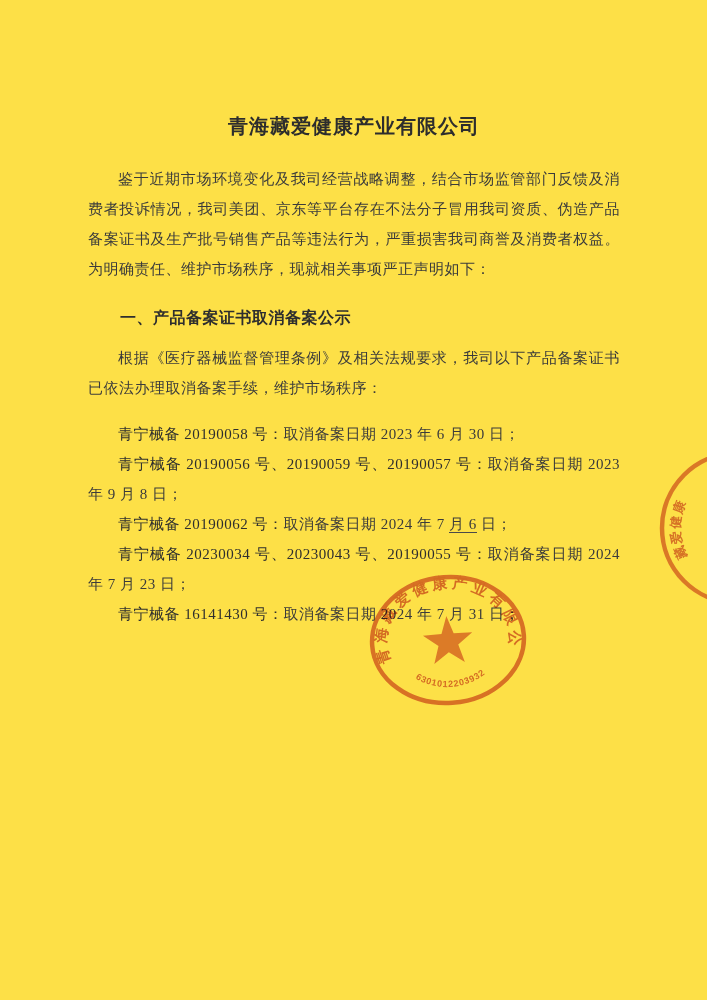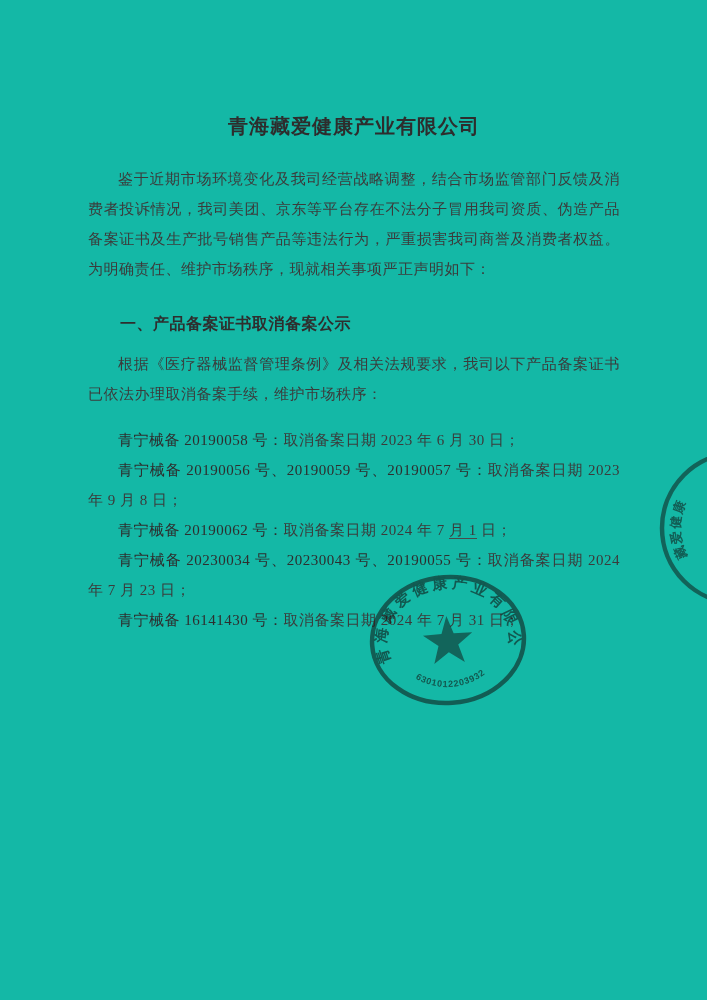--- a/index.html
+++ b/index.html
@@ -2,21 +2,21 @@
 <html><head>
 <meta charset="utf-8">
 <style>
   * { margin: 0; padding: 0; box-sizing: border-box; }
   html, body { background: #e9e9e9; }
   .page {
     position: relative;
     width: 707px;
     height: 1000px;
     margin: 0 auto;
-    background: #14b8a6;
+    background: #fde047;
     overflow: hidden;
     font-family: "Liberation Serif", "DejaVu Serif", serif;
     color: #3b3b3b;
   }
   .content {
     position: absolute;
     left: 88px;
     top: 106px;
     width: 532px;
   }
@@ -32,21 +32,21 @@
   .body-text {
     font-size: 15px;
     line-height: 30px;
     text-align: justify;
     text-indent: 2em;
     letter-spacing: 0.5px;
     word-break: break-all;
   }
   .intro { margin-top: 17px; }
   .section-heading {
-    margin-top: 25px;
+    margin-top: 19px;
     font-weight: 700;
     color: #2e2e2e;
     font-size: 16px;
     line-height: 30px;
     text-indent: 2em;
     letter-spacing: 0.5px;
   }
   .section-intro { margin-top: 10px; }
   .items { margin-top: 16px; }
   .item strong { font-weight: 400; color: #2e2e2e; }
@@ -81,21 +81,21 @@
 
     <p class="body-text intro">鉴于近期市场环境变化及我司经营战略调整，结合市场监管部门反馈及消费者投诉情况，我司美团、京东等平台存在不法分子冒用我司资质、伪造产品备案证书及生产批号销售产品等违法行为，严重损害我司商誉及消费者权益。为明确责任、维护市场秩序，现就相关事项严正声明如下：</p>
 
     <p class="section-heading">一、产品备案证书取消备案公示</p>
 
     <p class="body-text section-intro">根据《医疗器械监督管理条例》及相关法规要求，我司以下产品备案证书已依法办理取消备案手续，维护市场秩序：</p>
 
     <div class="items">
         <p class="body-text item"><strong>青宁械备 20190058 号：</strong><span>取消备案日期 2023 年 6 月 30 日；</span></p>
         <p class="body-text item"><strong>青宁械备 20190056 号、20190059 号、20190057 号：</strong><span>取消备案日期 2023 年 9 月 8 日；</span></p>
-        <p class="body-text item"><strong>青宁械备 20190062 号：</strong><span>取消备案日期 2024 年 7 </span><span class="underline">月 1</span><span> 日；</span></p>
+        <p class="body-text item"><strong>青宁械备 20190062 号：</strong><span>取消备案日期 2024 年 7 </span><span class="underline">月 6</span><span> 日；</span></p>
         <p class="body-text item"><strong>青宁械备 20230034 号、20230043 号、20190055 号：</strong><span>取消备案日期 2024 年 7 月 23 日；</span></p>
         <p class="body-text item"><strong>青宁械备 16141430 号：</strong><span>取消备案日期 2024 年 7 月 31 日；</span></p>
       </div>
   </div>
 
   <svg class="seal-main" width="164" height="140" viewBox="0 0 164 140" aria-hidden="true">
     <ellipse cx="82" cy="70" rx="76" ry="63" fill="none" stroke="#d46b6b" stroke-width="4.5"></ellipse>
     <path id="sealArcTop" d="M 23.7,87.7 A 62,52 0 1 1 140.3,87.7" fill="none"></path>
     <path id="sealArcBottom" d="M 46.7,106 A 55,47 0 0 0 117.3,106" fill="none"></path>
     <text class="seal-glyphs" font-size="15" fill="#cf6363">

